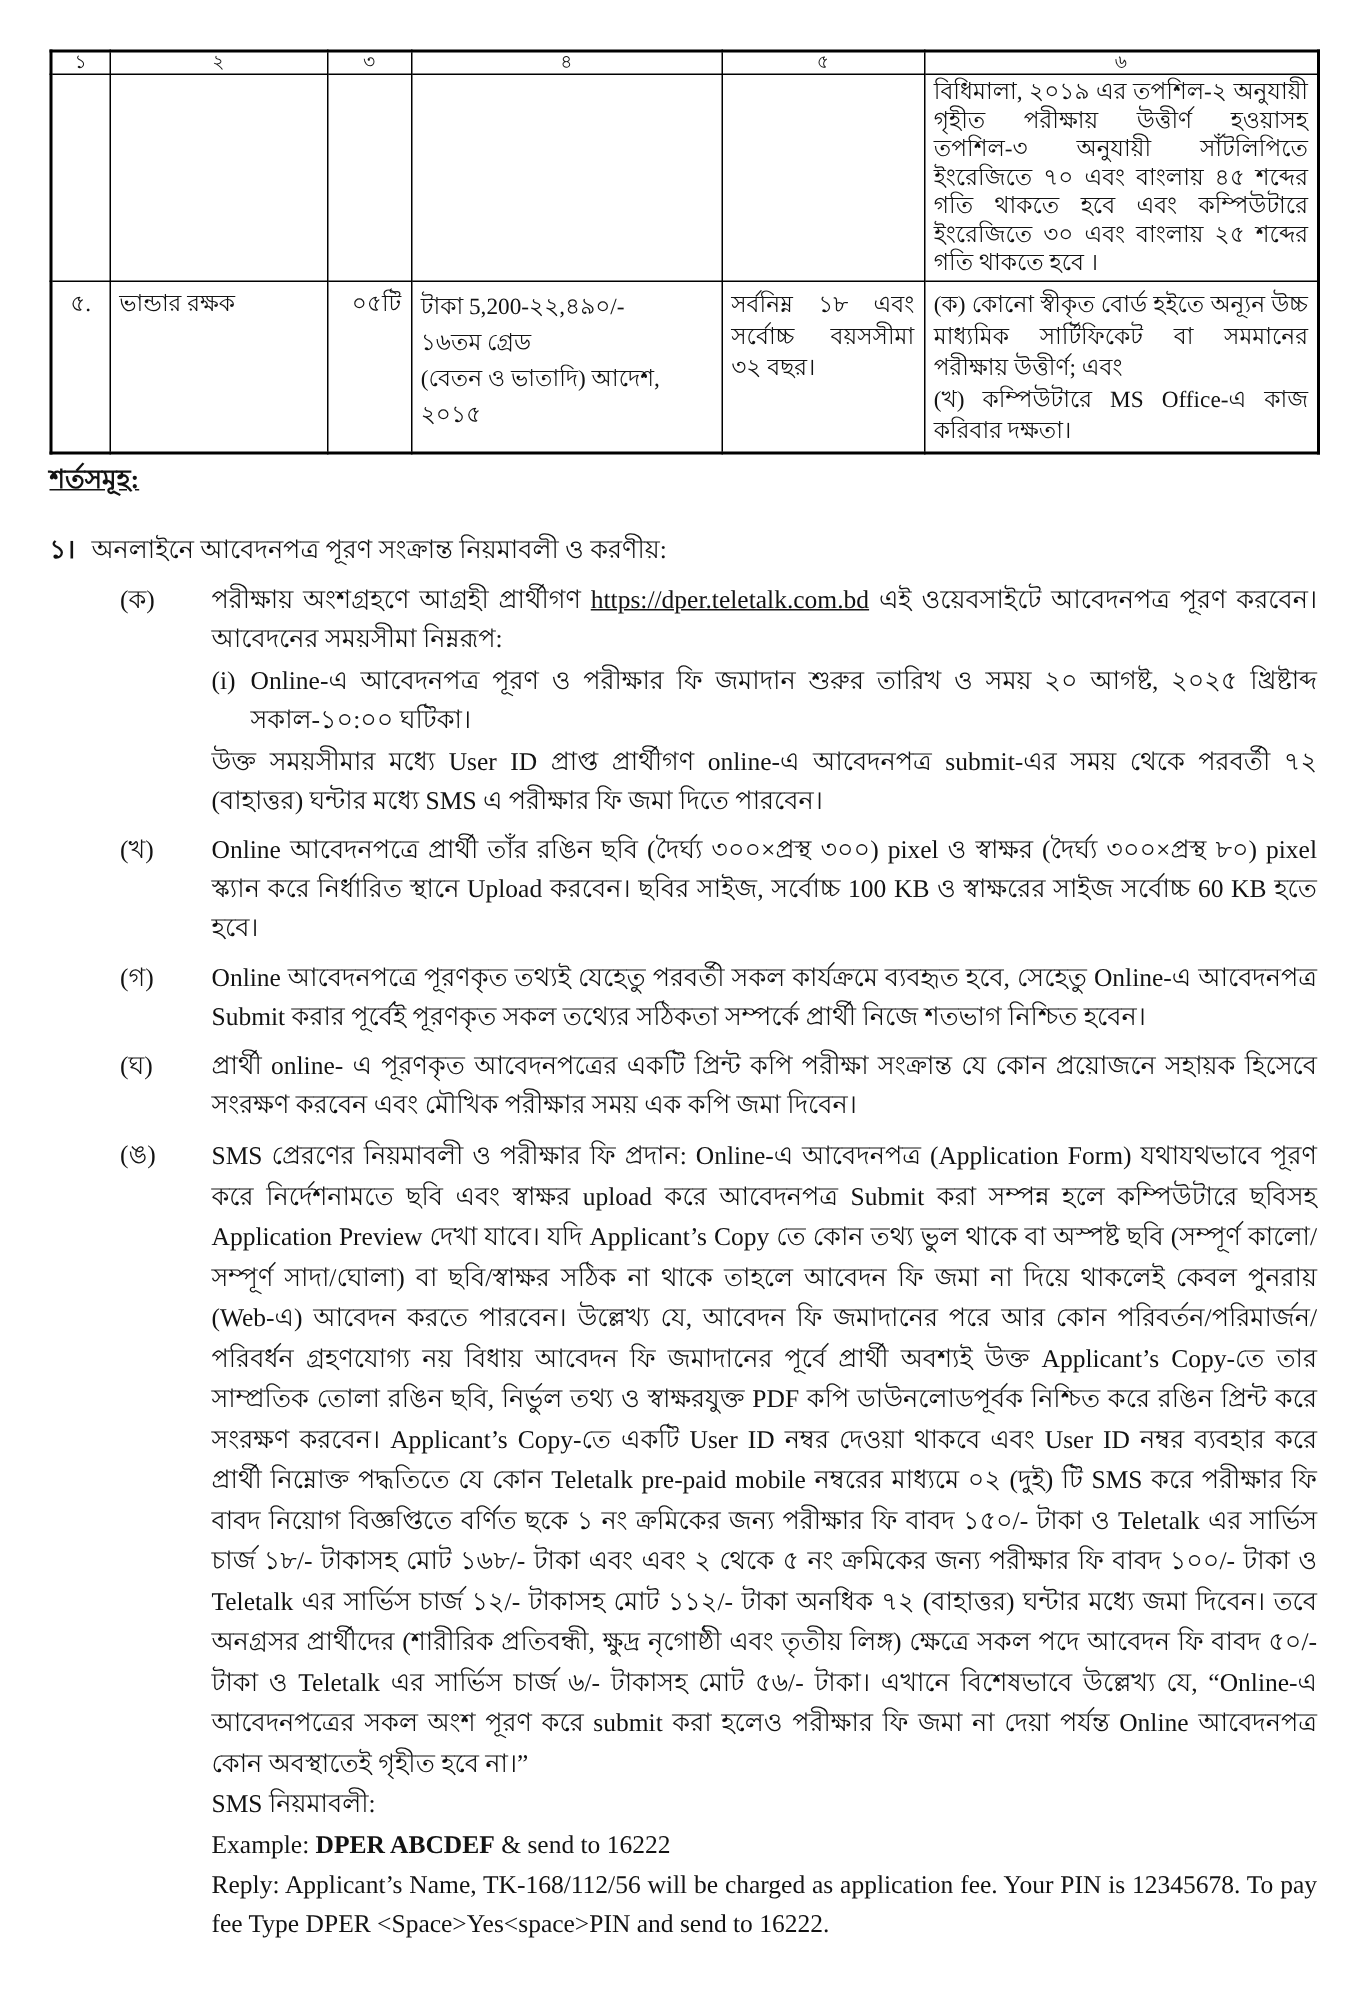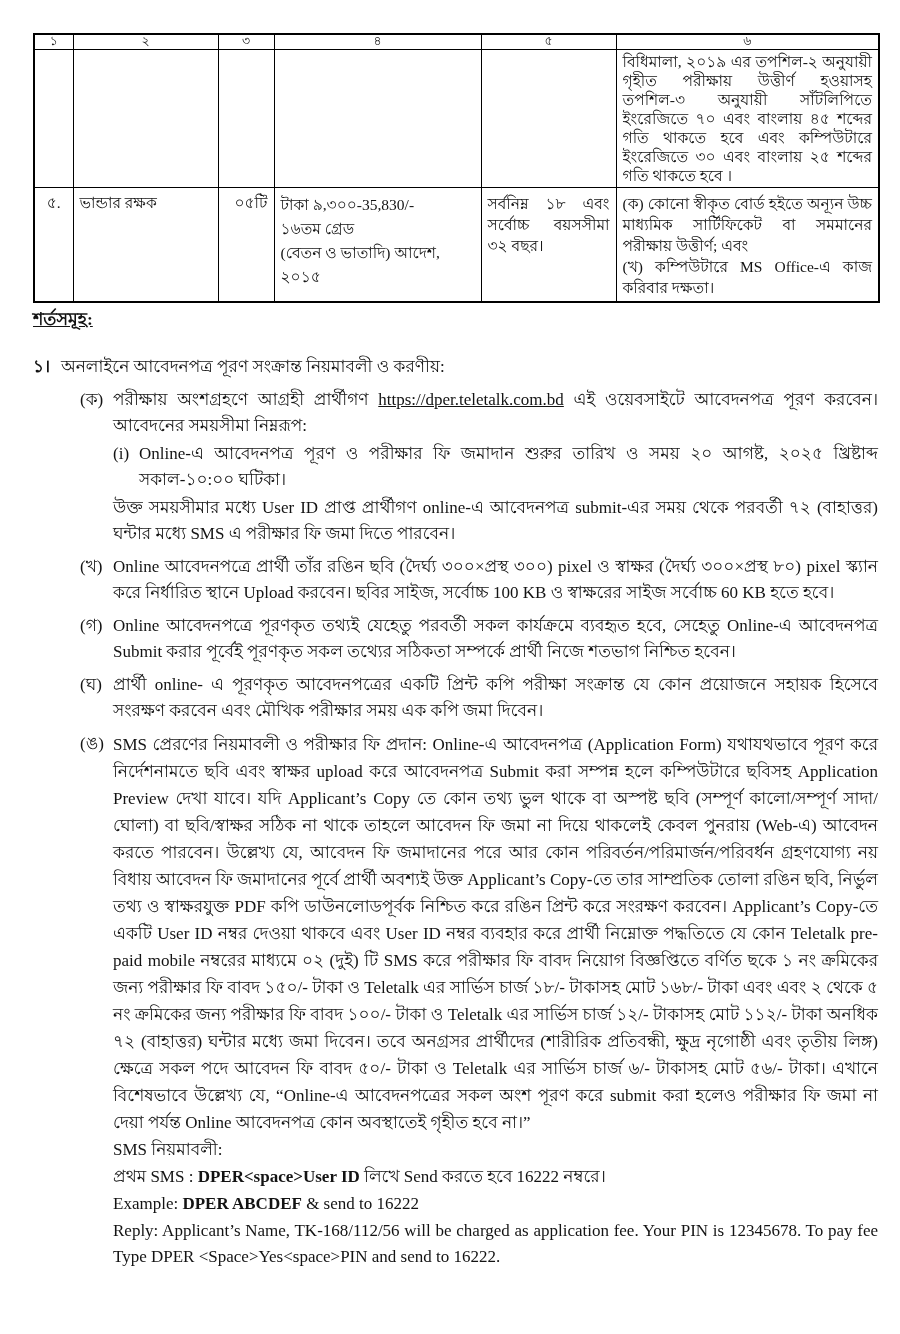--- a/index.html
+++ b/index.html
@@ -56,21 +56,21 @@
     text-decoration: underline;
     margin-top: 3px;
     font-size: 17.5px;
   }
   .h1-row { display: flex; margin-top: 22px; }
   .h1-num { width: 28px; font-weight: bold; flex: none; }
   .h1-title { flex: 1; }
 
   .cond { display: flex; margin-left: 47px; margin-top: 7px; }
   .cond-label { width: 33px; flex: none; }
-  .cond-body { flex: 1; text-align: justify; }
+  .cond-body { flex: 1; text-align: justify; margin-left: 28px; }
 
   .sub-item { display: flex; margin-top: 2px; }
   .sub-label { width: 26px; flex: none; }
   .sub-text { flex: 1; }
   .note-para { text-align: justify; margin-top: 2px; }
 
   .e-para { line-height: 27px; }
   .sms-line { text-align: left; margin-top: 1px; }
   .sms-reply { text-align: justify; }
 
@@ -115,21 +115,21 @@
       <td></td>
       <td>
         <div class="cell-justify">বিধিমালা, ২০১৯ এর তপশিল-২ অনুযায়ী গৃহীত পরীক্ষায় উত্তীর্ণ হওয়াসহ তপশিল-৩ অনুযায়ী সাঁটলিপিতে ইংরেজিতে ৭০ এবং বাংলায় ৪৫ শব্দের গতি থাকতে হবে এবং কম্পিউটারে ইংরেজিতে ৩০ এবং বাংলায় ২৫ শব্দের গতি থাকতে হবে ।</div>
       </td>
     </tr>
     <tr class="postrow">
       <td class="serial-cell">৫.</td>
       <td>ভান্ডার রক্ষক</td>
       <td class="count-cell">০৫টি</td>
       <td>
-        <span class="pay-line">টাকা ৯,৩০০-35,830/-</span>
+        <span class="pay-line">টাকা 5,200-২২,৪৯০/-</span>
         <span class="pay-line">১৬তম গ্রেড</span>
         <span class="pay-line">(বেতন ও ভাতাদি) আদেশ, ২০১৫</span>
       </td>
       <td>
         <div class="qual-item">সর্বনিম্ন ১৮ এবং সর্বোচ্চ বয়সসীমা ৩২ বছর।</div>
       </td>
       <td>
         <div class="qual-item">(ক) কোনো স্বীকৃত বোর্ড হইতে অন্যূন উচ্চ মাধ্যমিক সার্টিফিকেট বা সমমানের পরীক্ষায় উত্তীর্ণ; এবং</div>
         <div class="qual-item">(খ) কম্পিউটারে MS Office-এ কাজ করিবার দক্ষতা।</div>
       </td>
@@ -171,21 +171,20 @@
     <div class="cond">
       <span class="cond-label">(ঘ)</span>
       <div class="cond-body">প্রার্থী online- এ পূরণকৃত আবেদনপত্রের একটি প্রিন্ট কপি পরীক্ষা সংক্রান্ত যে কোন প্রয়োজনে সহায়ক হিসেবে সংরক্ষণ করবেন এবং মৌখিক পরীক্ষার সময় এক কপি জমা দিবেন।</div>
     </div>
 
     <div class="cond">
       <span class="cond-label">(ঙ)</span>
       <div class="cond-body">
         <div class="e-para">SMS প্রেরণের নিয়মাবলী ও পরীক্ষার ফি প্রদান: Online-এ আবেদনপত্র (Application Form) যথাযথভাবে পূরণ করে নির্দেশনামতে ছবি এবং স্বাক্ষর upload করে আবেদনপত্র Submit করা সম্পন্ন হলে কম্পিউটারে ছবিসহ Application Preview দেখা যাবে। যদি Applicant’s Copy তে কোন তথ্য ভুল থাকে বা অস্পষ্ট ছবি (সম্পূর্ণ কালো/সম্পূর্ণ সাদা/ঘোলা) বা ছবি/স্বাক্ষর সঠিক না থাকে তাহলে আবেদন ফি জমা না দিয়ে থাকলেই কেবল পুনরায় (Web-এ) আবেদন করতে পারবেন। উল্লেখ্য যে, আবেদন ফি জমাদানের পরে আর কোন পরিবর্তন/পরিমার্জন/পরিবর্ধন গ্রহণযোগ্য নয় বিধায় আবেদন ফি জমাদানের পূর্বে প্রার্থী অবশ্যই উক্ত Applicant’s Copy-তে তার সাম্প্রতিক তোলা রঙিন ছবি, নির্ভুল তথ্য ও স্বাক্ষরযুক্ত PDF কপি ডাউনলোডপূর্বক নিশ্চিত করে রঙিন প্রিন্ট করে সংরক্ষণ করবেন। Applicant’s Copy-তে একটি User ID নম্বর দেওয়া থাকবে এবং User ID নম্বর ব্যবহার করে প্রার্থী নিম্নোক্ত পদ্ধতিতে যে কোন Teletalk pre-paid mobile নম্বরের মাধ্যমে ০২ (দুই) টি SMS করে পরীক্ষার ফি বাবদ নিয়োগ বিজ্ঞপ্তিতে বর্ণিত ছকে ১ নং ক্রমিকের জন্য পরীক্ষার ফি বাবদ ১৫০/-  টাকা ও Teletalk এর সার্ভিস চার্জ ১৮/- টাকাসহ মোট ১৬৮/-  টাকা এবং এবং ২ থেকে ৫ নং ক্রমিকের জন্য পরীক্ষার ফি বাবদ ১০০/- টাকা ও Teletalk এর সার্ভিস চার্জ ১২/- টাকাসহ মোট ১১২/-  টাকা অনধিক ৭২ (বাহাত্তর) ঘন্টার মধ্যে জমা দিবেন। তবে অনগ্রসর প্রার্থীদের (শারীরিক প্রতিবন্ধী, ক্ষুদ্র নৃগোষ্ঠী এবং তৃতীয় লিঙ্গ) ক্ষেত্রে সকল পদে আবেদন ফি বাবদ ৫০/- টাকা ও Teletalk এর সার্ভিস চার্জ ৬/- টাকাসহ মোট ৫৬/- টাকা। এখানে বিশেষভাবে উল্লেখ্য যে, “Online-এ আবেদনপত্রের সকল অংশ পূরণ করে submit করা হলেও পরীক্ষার ফি জমা না দেয়া পর্যন্ত Online আবেদনপত্র কোন অবস্থাতেই গৃহীত হবে না।”</div>
         <div class="sms-line">SMS নিয়মাবলী:</div>
-        <div class="sms-line"><span>প্রথম  SMS : </span><span style="font-weight: bold;">DPER&lt;space&gt;User ID</span><span> লিখে Send করতে হবে 16222 নম্বরে।</span></div>
         <div class="sms-line"><span>Example: </span><span style="font-weight: bold;">DPER  ABCDEF</span><span> &amp; send to 16222</span></div>
         <div class="sms-line sms-reply">Reply: Applicant’s Name, TK-168/112/56 will be charged as application fee. Your PIN is 12345678. To pay fee Type DPER &lt;Space&gt;Yes&lt;space&gt;PIN and send to 16222.</div>
 
       </div>
     </div>
 
   </div>
 </div>
 
 <div class="footer-note">DPE_new_circular-5 post (Final)</div>

